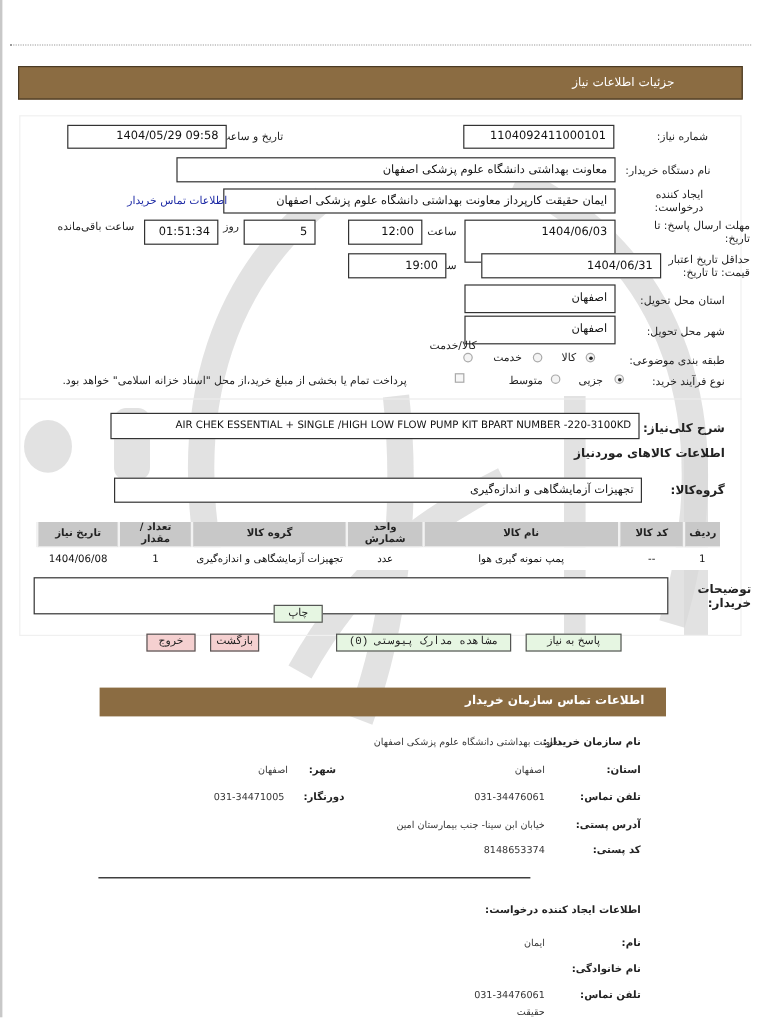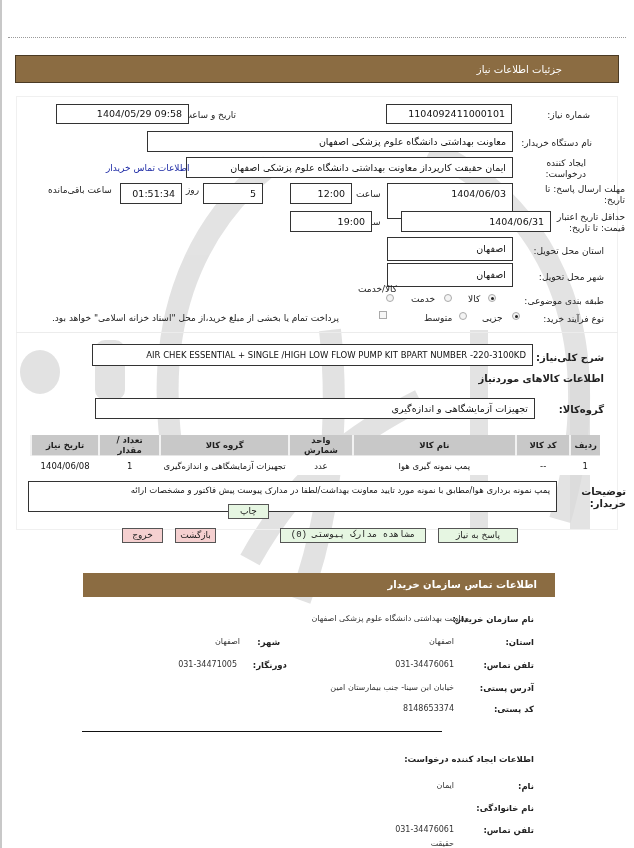--- a/index.html
+++ b/index.html
@@ -173,21 +173,20 @@
       <td>1404/06/08</td>
     </tr>
   </tbody>
 </table>
 
 <div class="abs lbl bold" style="right:8px; top:486px; line-height:12px; font-size:10px;">
   <div>توضیحات</div>
   <div>خریدار:</div>
 </div>
 <div class="abs box" style="left:28px; top:481px; width:529px; height:31px; line-height:13px; padding-top:2px; font-size:8.5px;">
-  <div>پمپ نمونه برداری هوا/مطابق با نمونه مورد تایید معاونت بهداشت/لطفا در مدارک پیوست پیش فاکتور و مشخصات ارائه</div>
 </div>
 
 <div class="abs btn green" style="left:438px; top:528px; width:80px;">پاسخ به نیاز</div>
 <div class="abs btn green" style="left:280px; top:528px; width:146px;font-family:Liberation Mono, monospace;">مشاهده مدارک پیوستی (0)</div>
 <div class="abs btn green" style="left:228px; top:504px; width:41px;">چاپ</div>
 <div class="abs btn red" style="left:175px; top:528px; width:41px;">بازگشت</div>
 <div class="abs btn red" style="left:122px; top:528px; width:41px;">خروج</div>
 
 <div class="abs contact-header">
   <span>اطلاعات تماس سازمان خریدار</span>

